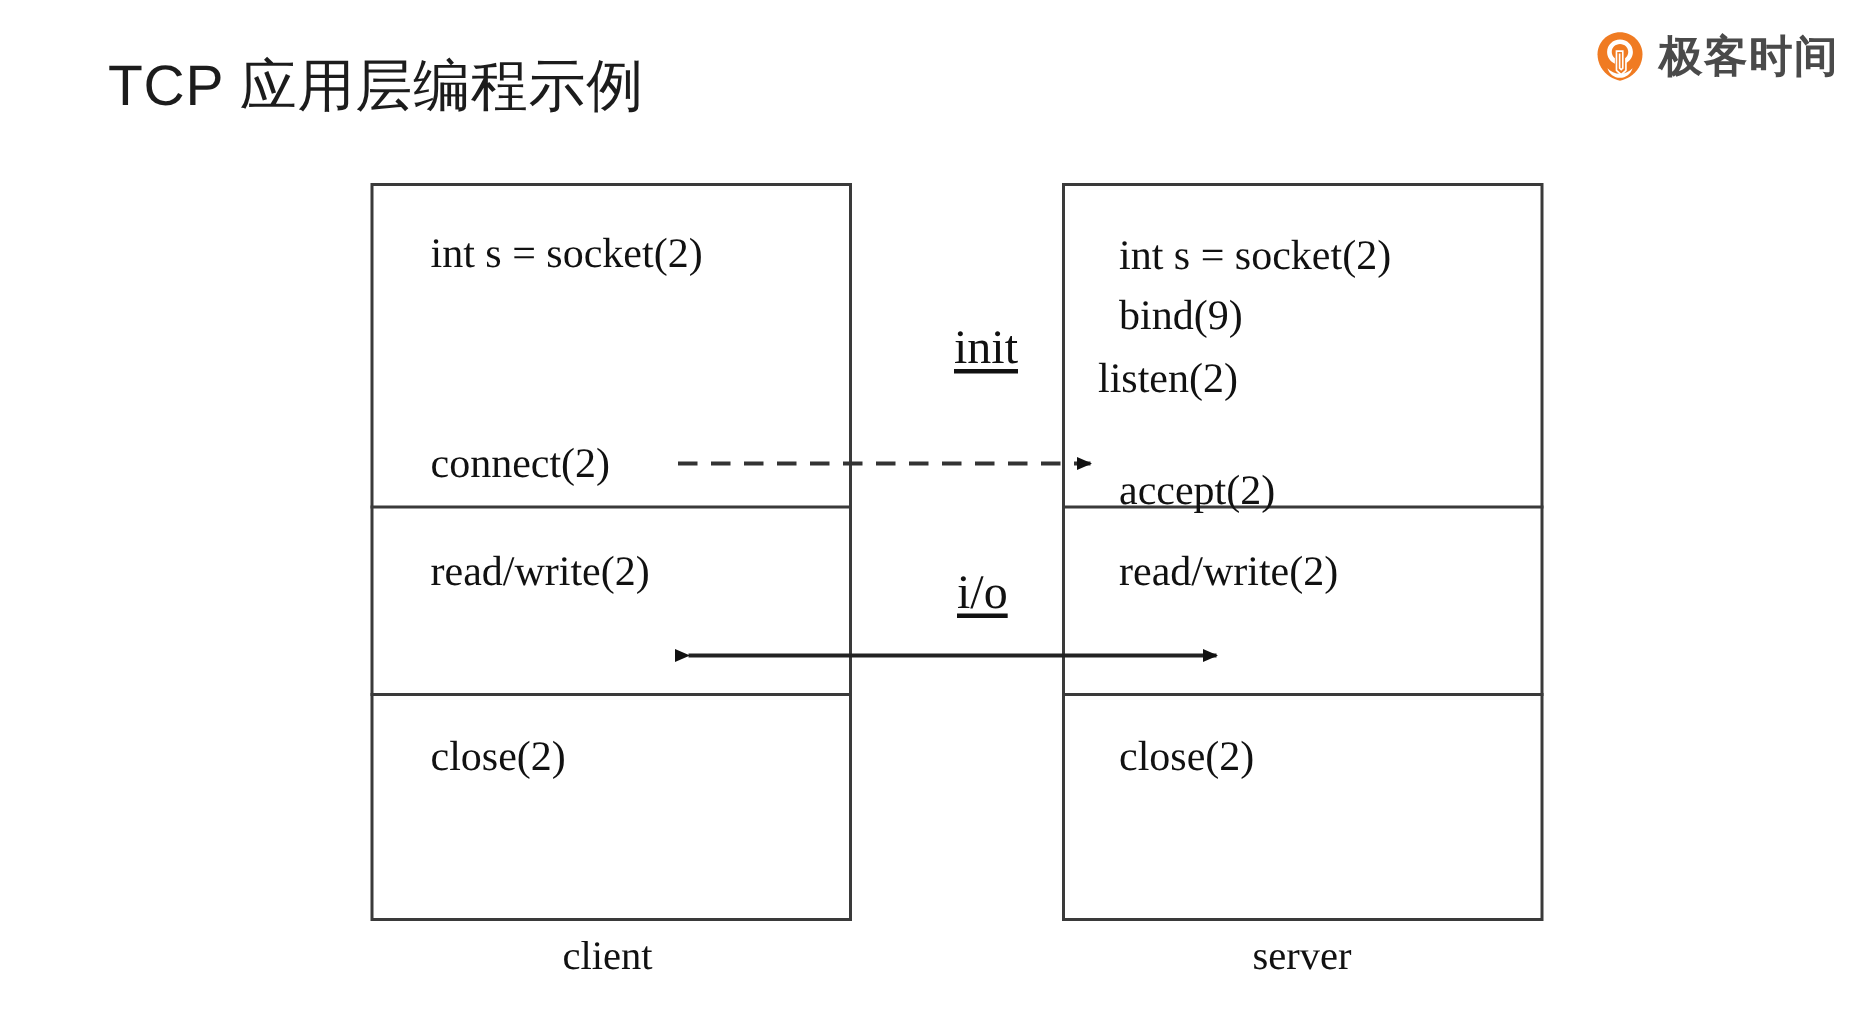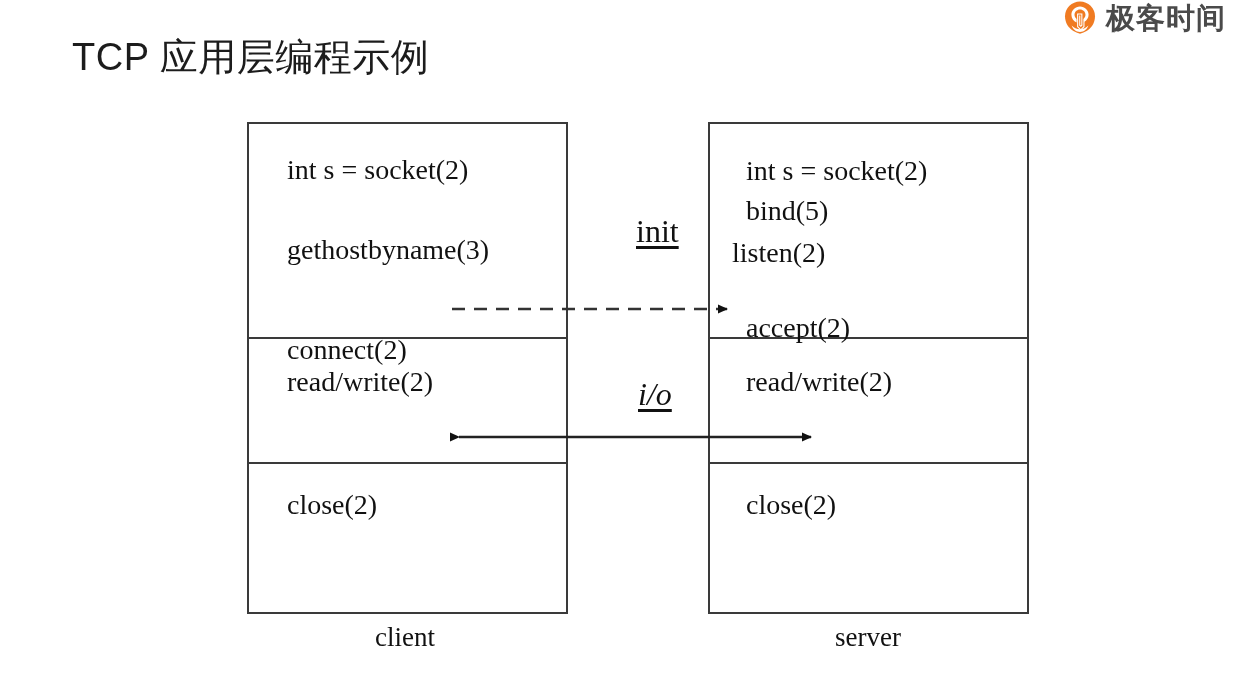--- a/index.html
+++ b/index.html
@@ -12,21 +12,21 @@
     height: 686px;
     position: relative;
     overflow: hidden;
     font-family: "Liberation Sans", sans-serif;
     background: #ffffff;
   }
 
   
   .brand {
     position: absolute;
-    top: 0;
+    top: 20px;
     right: 22px;
     display: flex;
     align-items: center;
     gap: 8px;
   }
   .brand-mark {
     width: 36px;
     height: 36px;
     position: relative;
     flex: none;
@@ -87,21 +87,21 @@
     font-family: "Liberation Serif", serif;
     font-size: 28px;
     color: #111111;
     white-space: nowrap;
     line-height: 1;
   }
 
   
   .c-l1 { left: 287px; top: 156px; }
   .c-l2 { left: 287px; top: 236px; }
-  .c-l3 { left: 287px; top: 296px; margin-top: 40px; }
+  .c-l3 { left: 287px; top: 296px; }
   .c-l4 { left: 287px; top: 368px; }
   .c-l5 { left: 287px; top: 491px; }
 
   
   .s-l1 { left: 746px; top: 157px; }
   .s-l2 { left: 746px; top: 197px; }
   .s-l3 { left: 732px; top: 239px; }
   .s-l4 { left: 746px; top: 294px; margin-top: 20px; }
   .s-l5 { left: 746px; top: 368px; }
   .s-l6 { left: 746px; top: 491px; }
@@ -113,21 +113,21 @@
     font-size: 32px;
     color: #111111;
     text-decoration: underline;
     text-decoration-thickness: 3px;
     text-underline-offset: 4px;
     white-space: nowrap;
     line-height: 1;
     margin-left: 28px;
   }
   .flow-init { left: 608px; top: 215px; }
-  .flow-io   { left: 610px; top: 378px; font-style: italic; }
+  .flow-io   { left: 610px; top: 378px; }
 
   
   .col-caption {
     position: absolute;
     font-family: "Liberation Serif", serif;
     font-size: 27px;
     color: #111111;
     white-space: nowrap;
     text-align: center;
     line-height: 1;
@@ -165,27 +165,26 @@
 
   <div class="col-box col-client"></div>
   <div class="divider div-client-1"></div>
   <div class="divider div-client-2"></div>
 
   <div class="col-box col-server"></div>
   <div class="divider div-server-1"></div>
   <div class="divider div-server-2"></div>
 
   <div class="api-line c-l1">int s = socket(2)</div>
-  <div class="api-line c-l2">gethostbyname(3)</div>
   <div class="api-line c-l3">connect(2)</div>
   <div class="api-line c-l4">read/write(2)</div>
   <div class="api-line c-l5">close(2)</div>
 
   <div class="api-line s-l1">int s = socket(2)</div>
-  <div class="api-line s-l2">bind(5)</div>
+  <div class="api-line s-l2">bind(9)</div>
   <div class="api-line s-l3">listen(2)</div>
   <div class="api-line s-l4">accept(2)</div>
   <div class="api-line s-l5">read/write(2)</div>
   <div class="api-line s-l6">close(2)</div>
 
   <div class="flow-label flow-init">init</div>
   <div class="flow-label flow-io">i/o</div>
 
   <div class="col-caption cap-client">client</div>
   <div class="col-caption cap-server">server</div>

